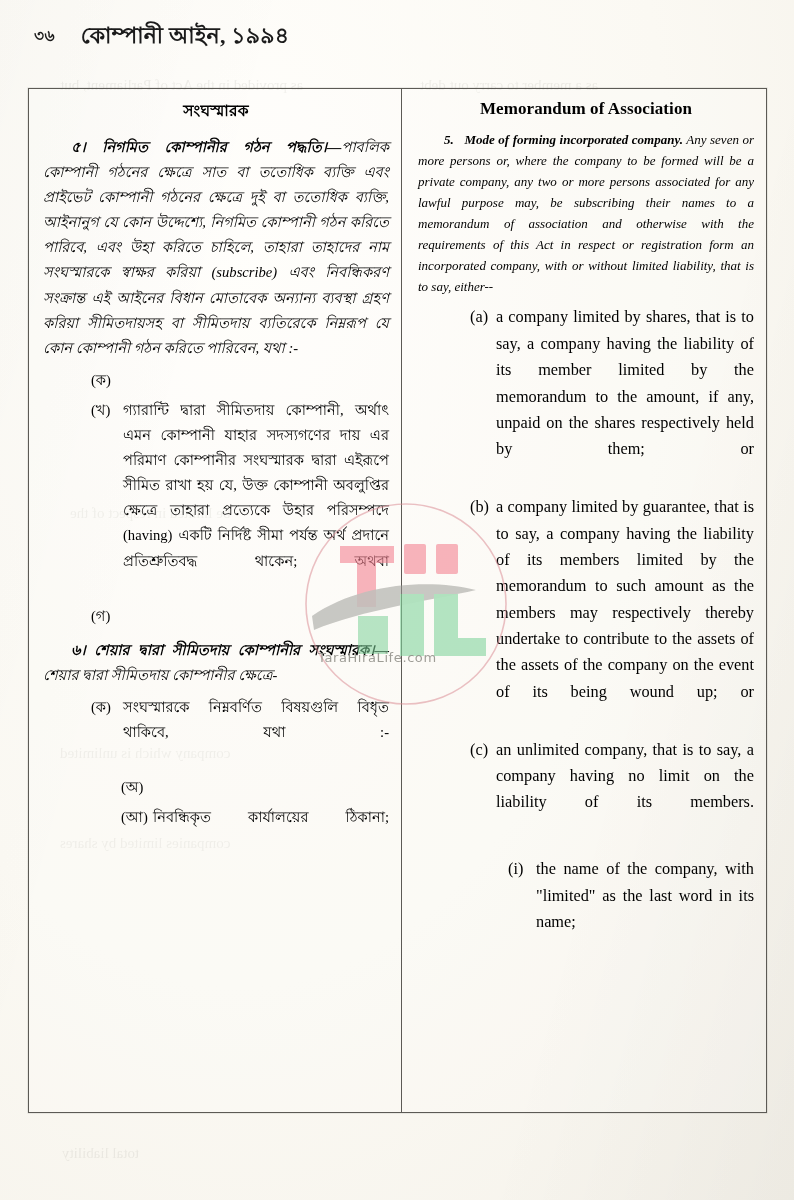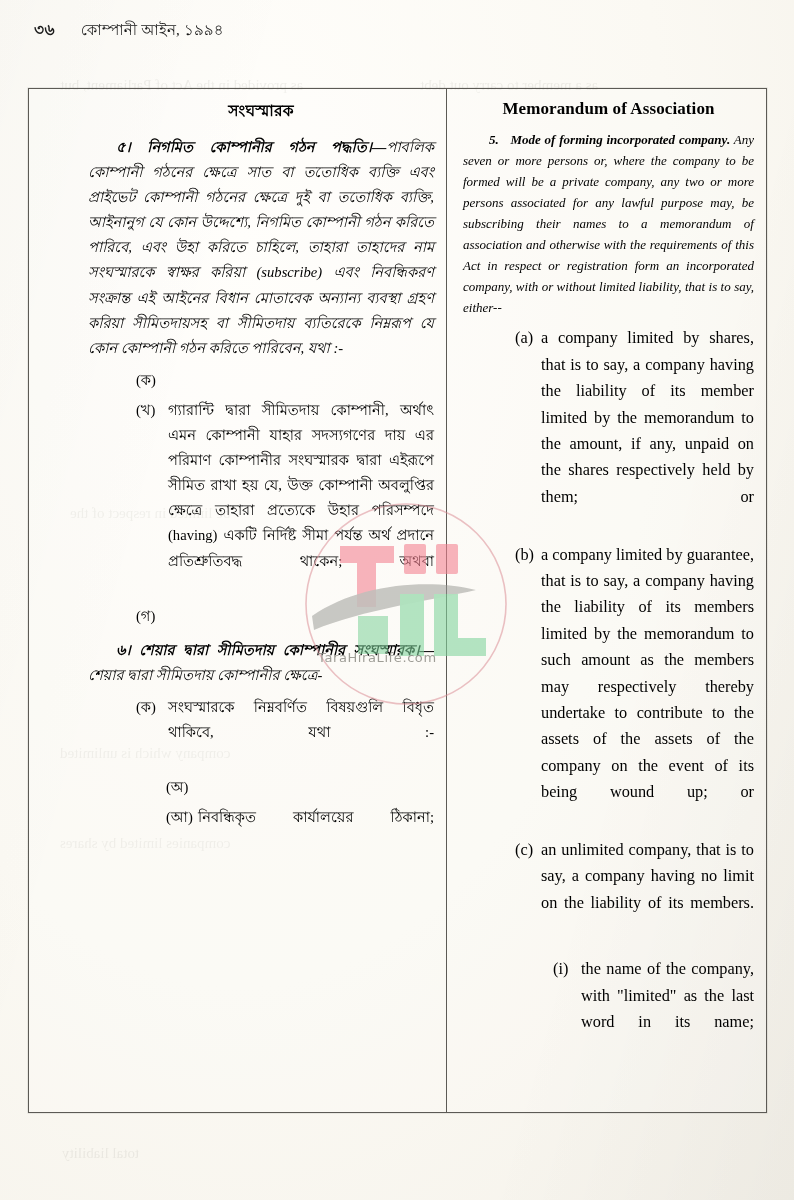--- a/index.html
+++ b/index.html
@@ -30,52 +30,51 @@
       linear-gradient(105deg, rgba(0,0,0,0.015) 0%, rgba(0,0,0,0) 28%, rgba(0,0,0,0) 72%, rgba(0,0,0,0.03) 100%);
     pointer-events: none;
   }
 
   
   .running-header {
     position: absolute;
     top: 18px;
     left: 34px;
     display: flex;
-    align-items: flex-start;
+    align-items: center;
     gap: 26px;
     color: #1b1b1b;
   }
   .folio-number {
     font-size: 15.5px;
     font-weight: 700;
     letter-spacing: 0.3px;
   }
   .header-title {
-    font-size: 15px;
-    font-weight: 400;
+    font-size: 22px;
+    font-weight: 700;
     letter-spacing: 0.2px;
   }
 
   
   .text-frame {
     position: absolute;
     left: 28px;
     top: 88px;
     width: 739px;
     height: 1025px;
     border: 1.3px solid #5c5a55;
     box-sizing: border-box;
     background: rgba(255,255,255,0.16);
     box-shadow: 0 0 0 0.5px rgba(120,118,112,0.25);
   }
   .columns {
     position: absolute;
     inset: 0;
     display: flex;
-    margin-left: 45px;
   }
   .col {
     box-sizing: border-box;
     position: relative;
     overflow: hidden;
   }
   .col-bn {
     width: 372px;
     padding: 10px 12px 0 14px;
   }

